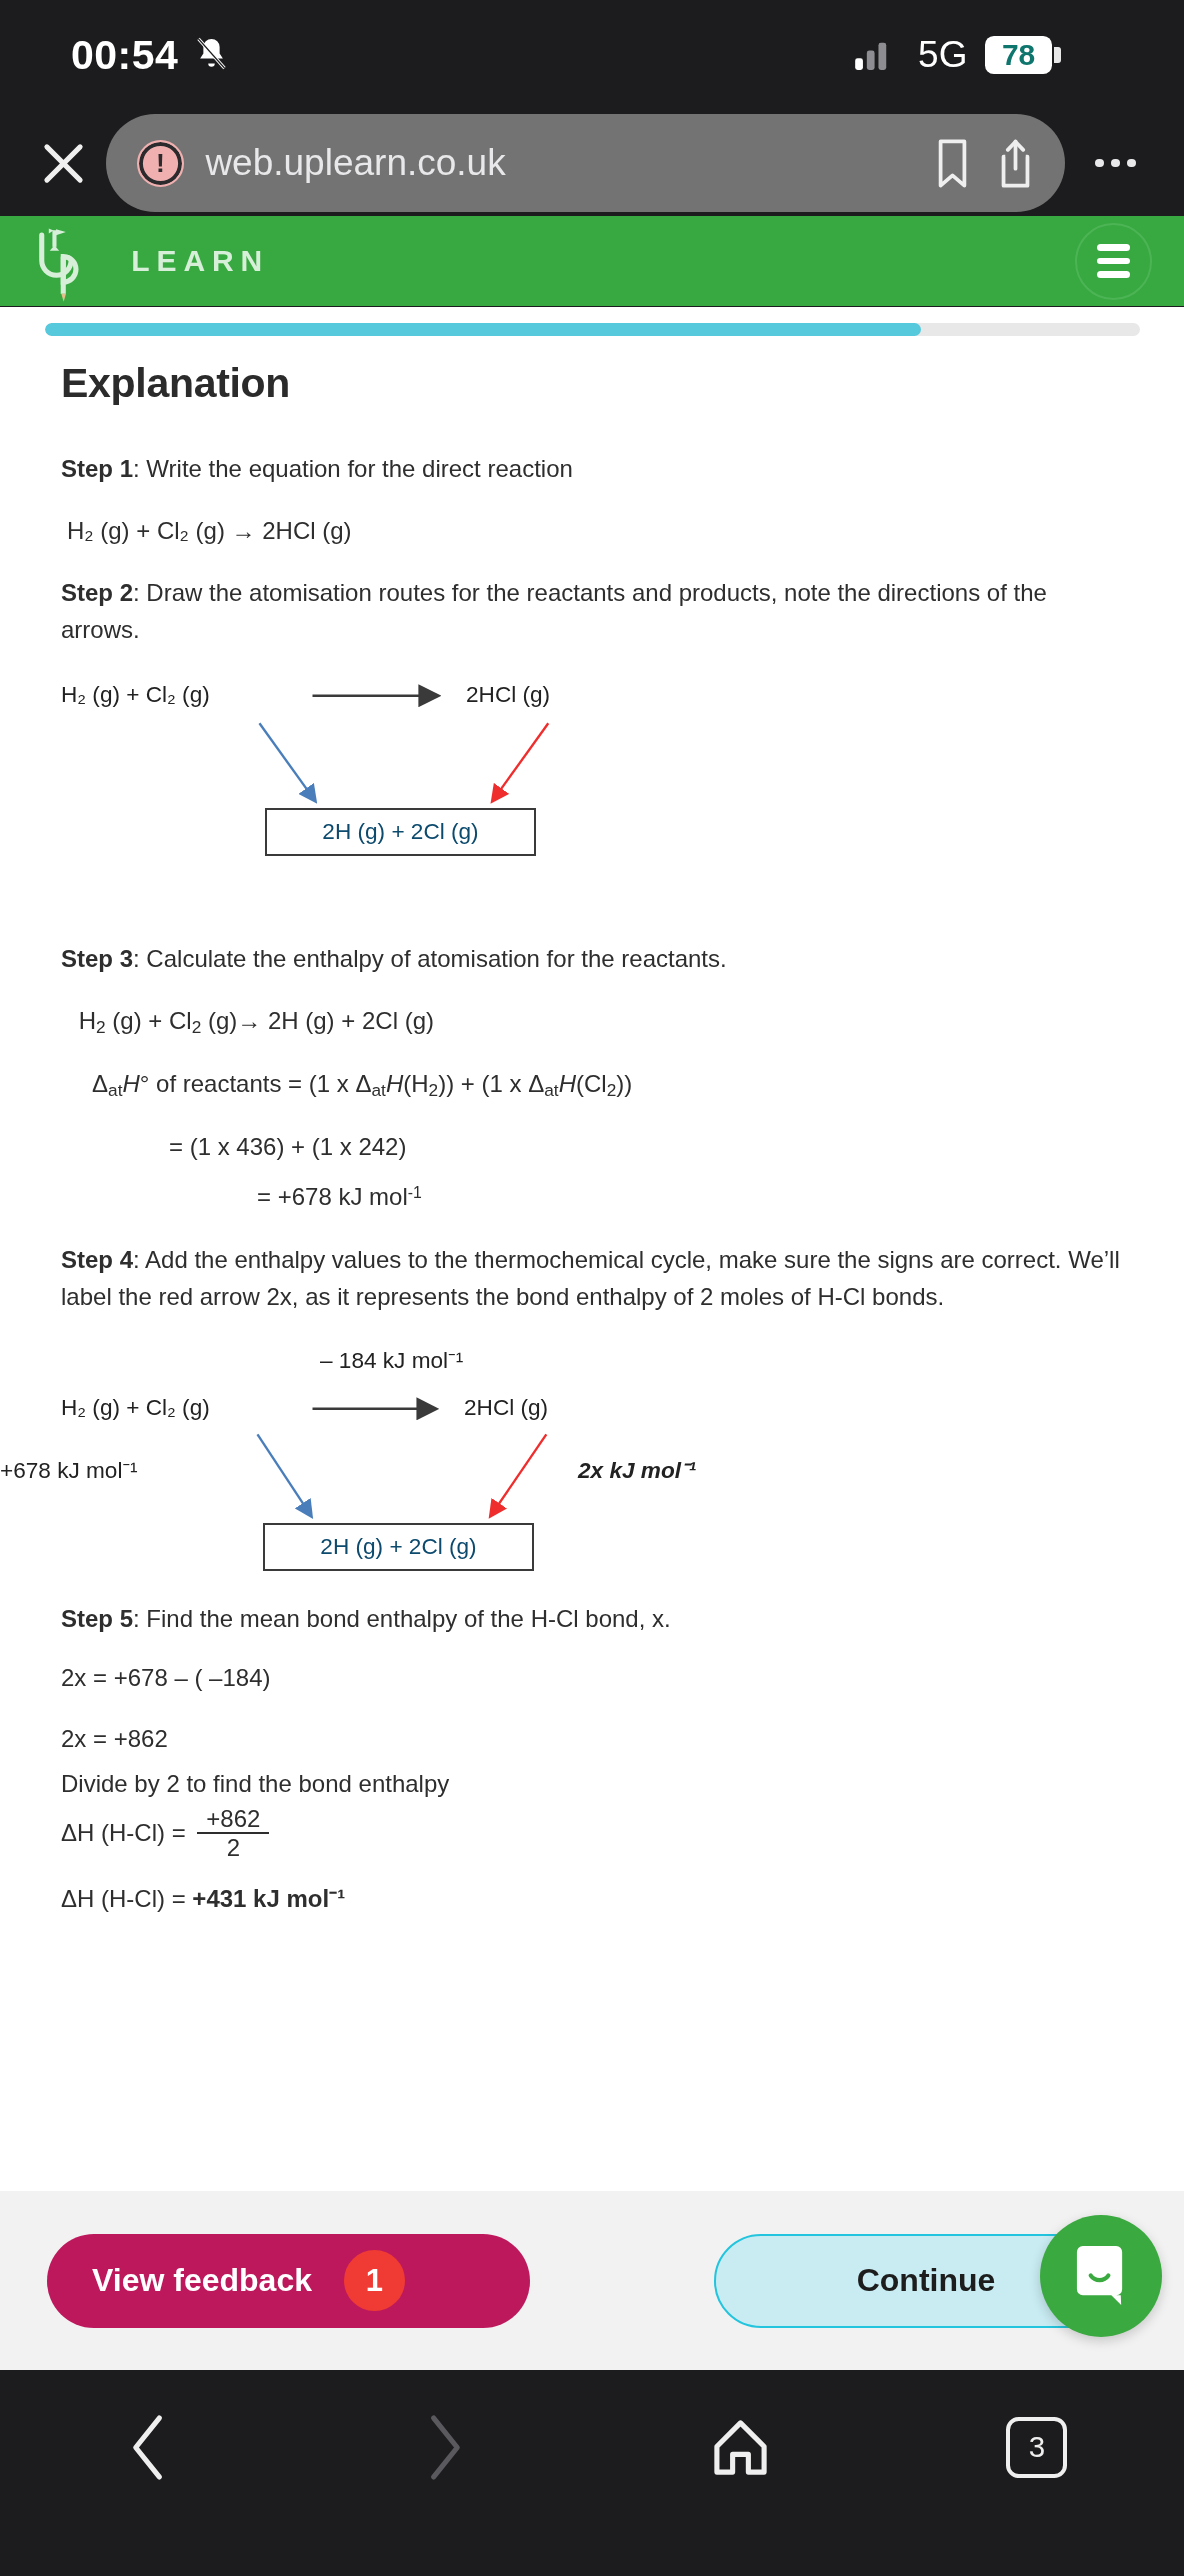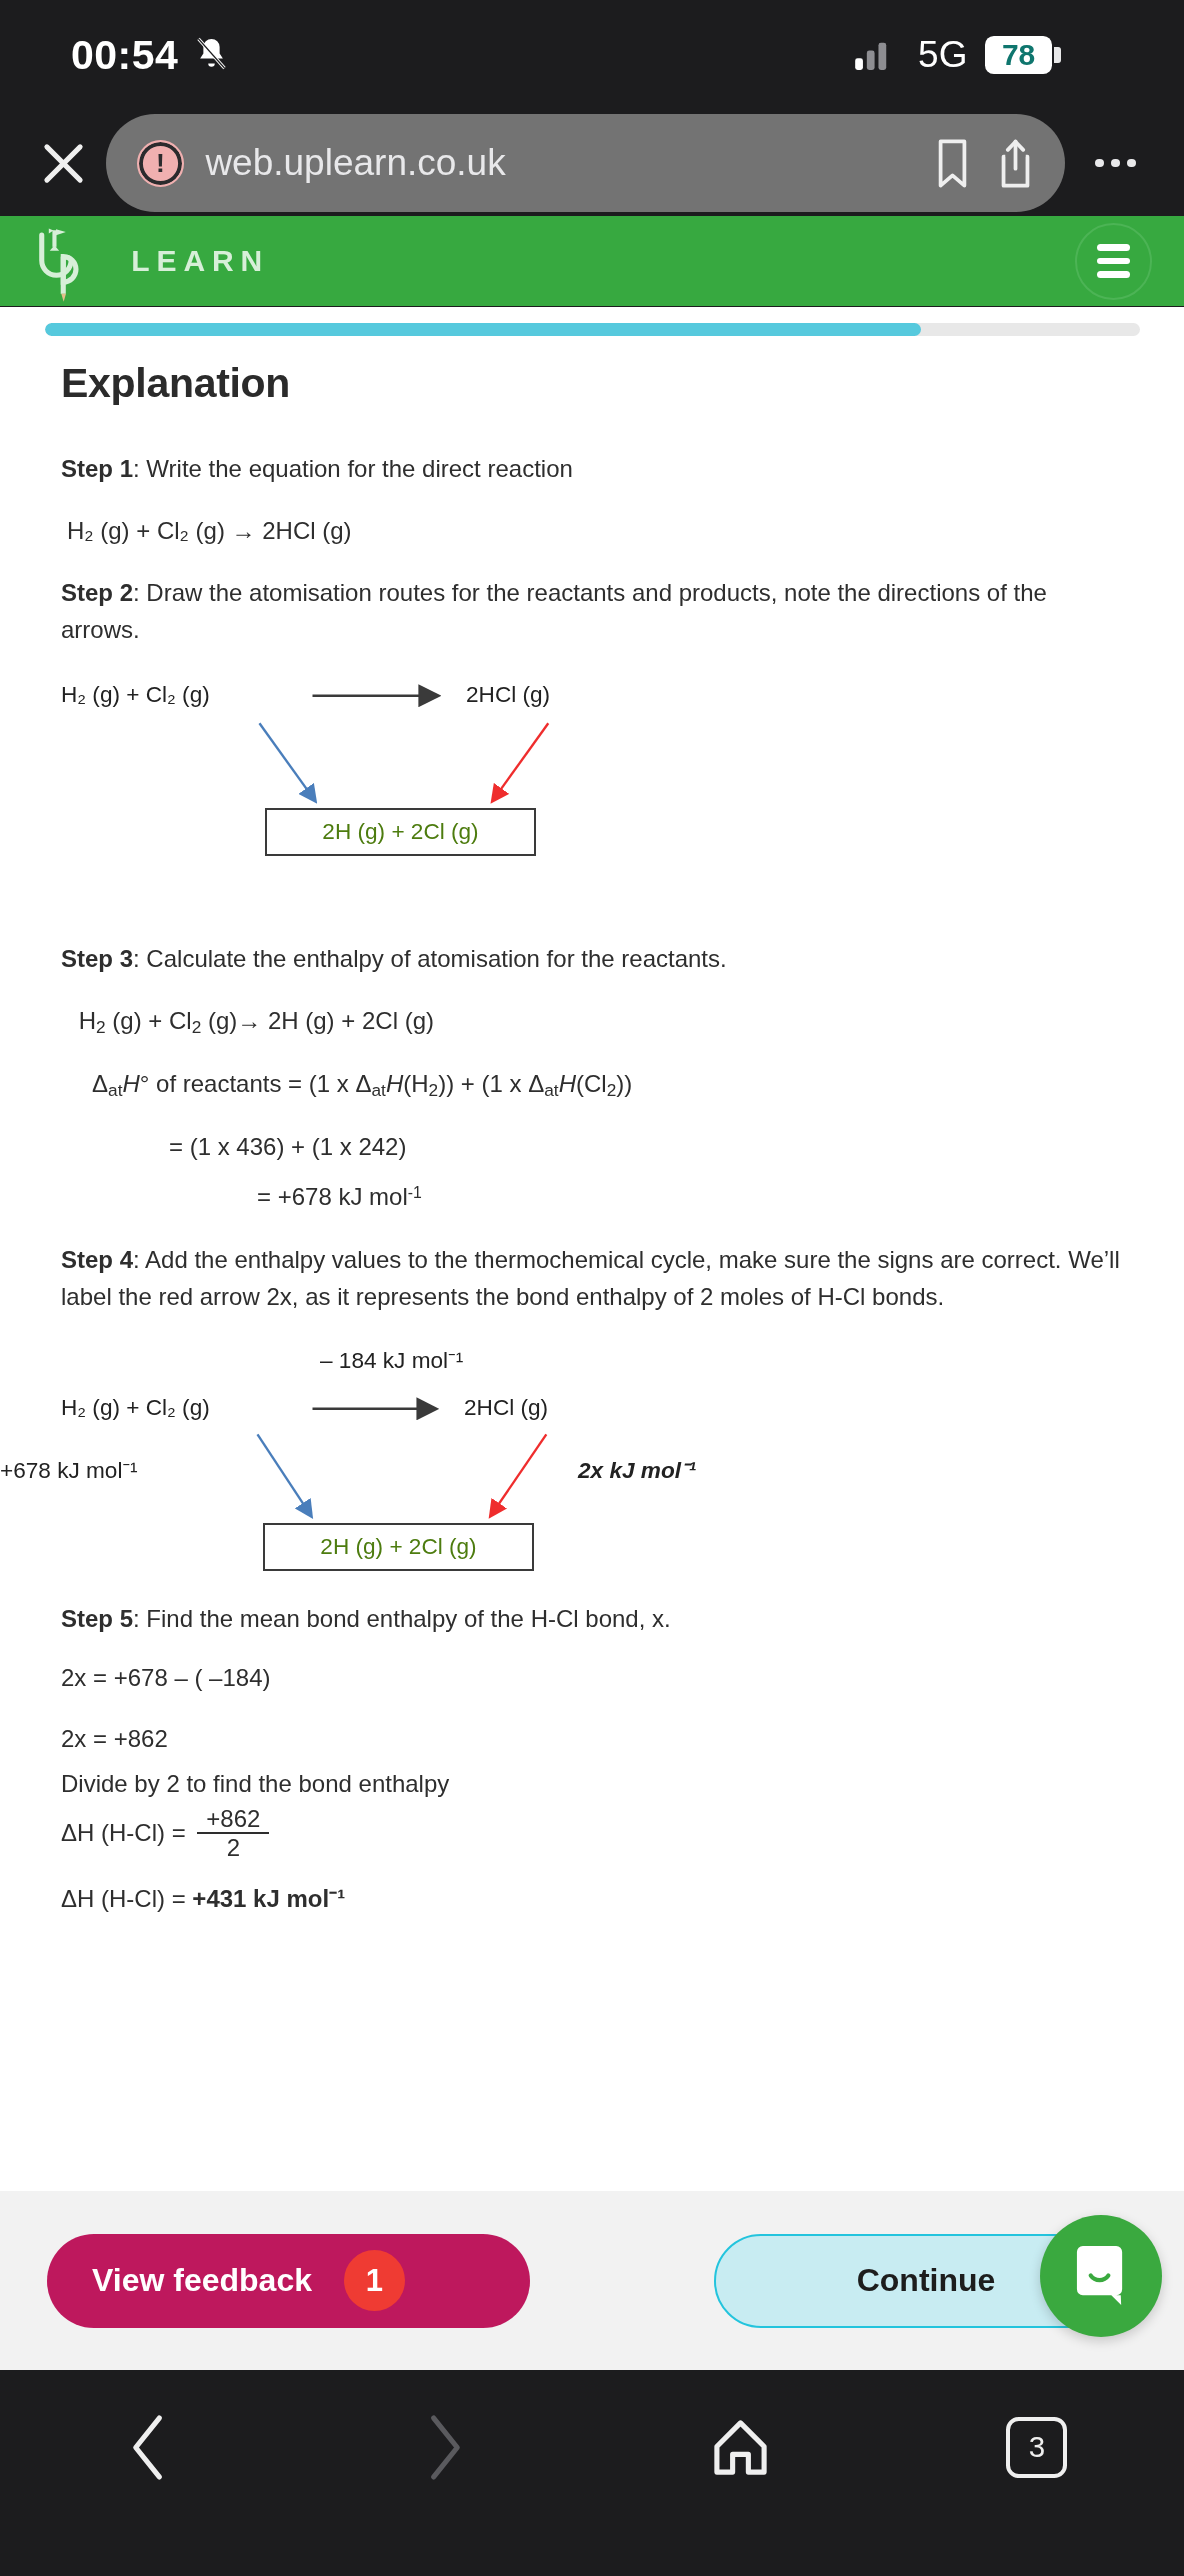--- a/index.html
+++ b/index.html
@@ -136,21 +136,21 @@
   
   .cycle { position: relative; margin: 11.8px 0 19.6px 0; }
   .cycle-1 { height: 183px; }
   .cycle-2 { height: 232px; }
   .cyc-label {
     position: absolute; font-size: 22.6px; color: #222; white-space: nowrap;
   }
   .cyc-label.bolditalic { font-weight: 700; font-style: italic; }
   .cyc-box {
     position: absolute; border: 2px solid #3a3a3a; background: #fff;
-    font-size: 22.6px; color: #4d7c0f; text-align: center;
+    font-size: 22.6px; color: #0c4a6e; text-align: center;
     padding: 8.8px 0; white-space: nowrap;
   }
   .cycle svg { position: absolute; left: 0; top: 0; overflow: visible; }
 
   .frac {
     display: inline-flex; flex-direction: column; align-items: center;
     vertical-align: middle; margin: 0 2px; line-height: 1.05;
   }
   .frac .num { border-bottom: 2px solid #2e2e2e; padding: 0 8.8px 1px 8.8px; }
   .frac .den { padding: 1px 8.8px 0 8.8px; }

